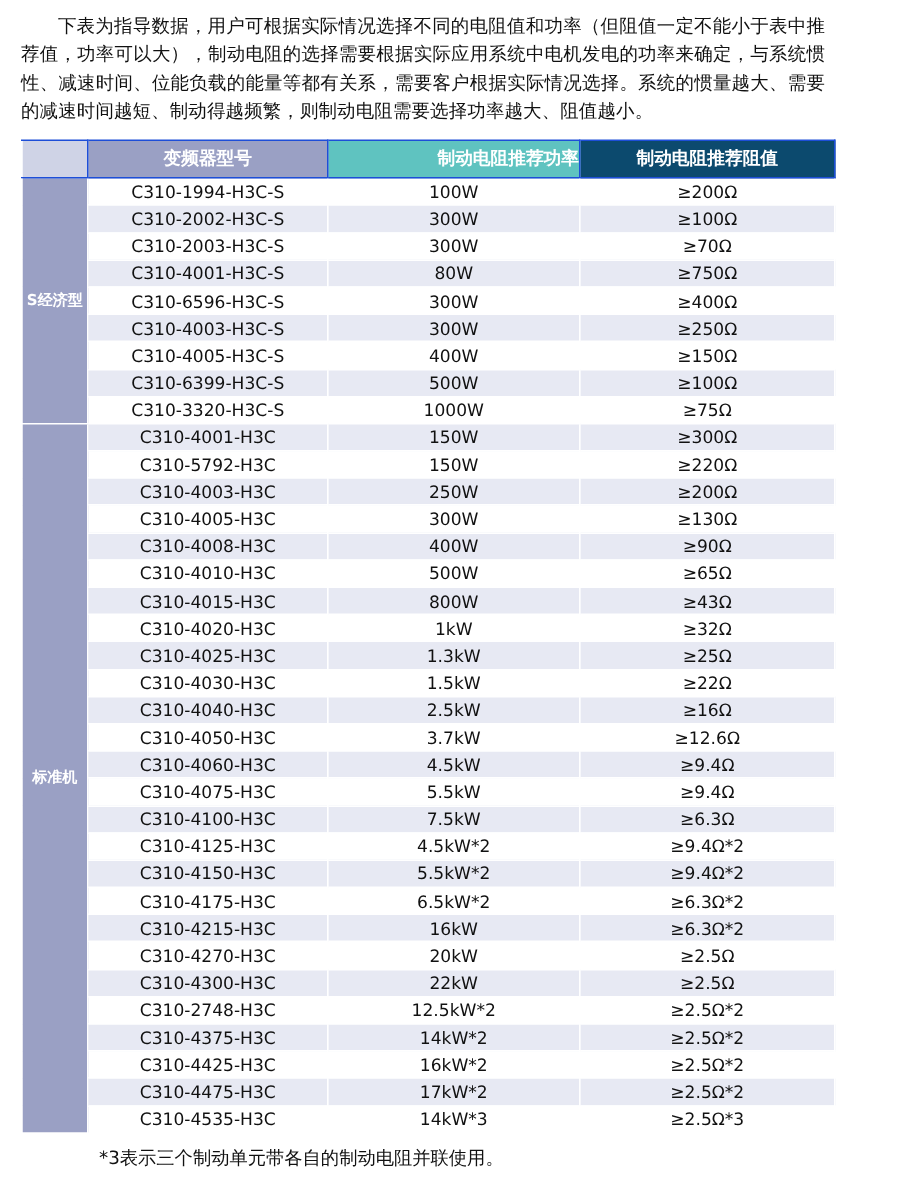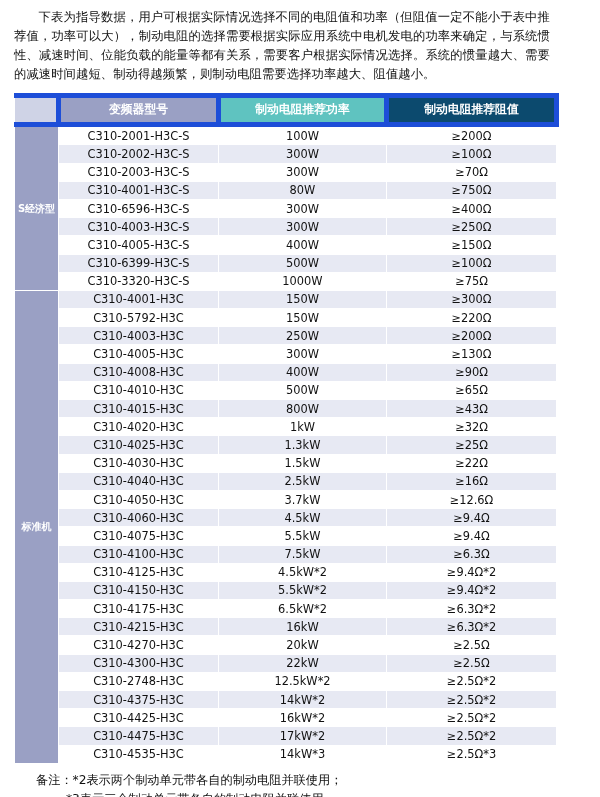--- a/index.html
+++ b/index.html
@@ -42,32 +42,33 @@
   table.spec col.c-power { width: 168px; }
   table.spec col.c-res { width: 170px; }
 
   thead th {
     height: 24px;
     font-weight: bold;
     font-size: 11.8px;
     color: #ffffff;
     text-align: center;
     vertical-align: middle;
-    border: 5px solid #1d4ed8;
+    border: 1px solid #1d4ed8;
     padding: 0;
   }
   th.h-blank {
     background: #cfd3e6;
     border-left: 1px solid #ffffff;
   }
   th.h-model {
     background: #9aa0c4;
   }
   th.h-power {
     background: #5fc3c0;
+    text-align: right;
   }
   th.h-res {
     background: #0c4a6e;
   }
   tbody td {
     height: 17.2px;
     text-align: center;
     vertical-align: middle;
     border: 1px solid #ffffff;
     padding: 0;
@@ -125,21 +126,21 @@
       <tr>
         <th class="h-blank"></th>
         <th class="h-model">变频器型号</th>
         <th class="h-power">制动电阻推荐功率</th>
         <th class="h-res">制动电阻推荐阻值</th>
       </tr>
     </thead>
     <tbody id="table-body">
         <tr class="odd">
           <td class="cat" rowspan="9">S经济型</td>
-          <td class="model">C310-2001-H3C-S</td>
+          <td class="model">C310-1994-H3C-S</td>
           <td class="power">100W</td>
           <td class="res">≥200Ω</td>
         </tr>
         <tr class="even">
           <td class="model">C310-2002-H3C-S</td>
           <td class="power">300W</td>
           <td class="res">≥100Ω</td>
         </tr>
         <tr class="odd">
           <td class="model">C310-2003-H3C-S</td>
@@ -304,17 +305,16 @@
         </tr>
         <tr class="odd">
           <td class="model">C310-4535-H3C</td>
           <td class="power">14kW*3</td>
           <td class="res">≥2.5Ω*3</td>
         </tr>
       </tbody>
   </table>
 
   <div class="notes">
-    <div class="n-line">备注：*2表示两个制动单元带各自的制动电阻并联使用；</div>
     <div class="n-line second">*3表示三个制动单元带各自的制动电阻并联使用。</div>
   </div>
 
 </div>
 
 </body></html>

